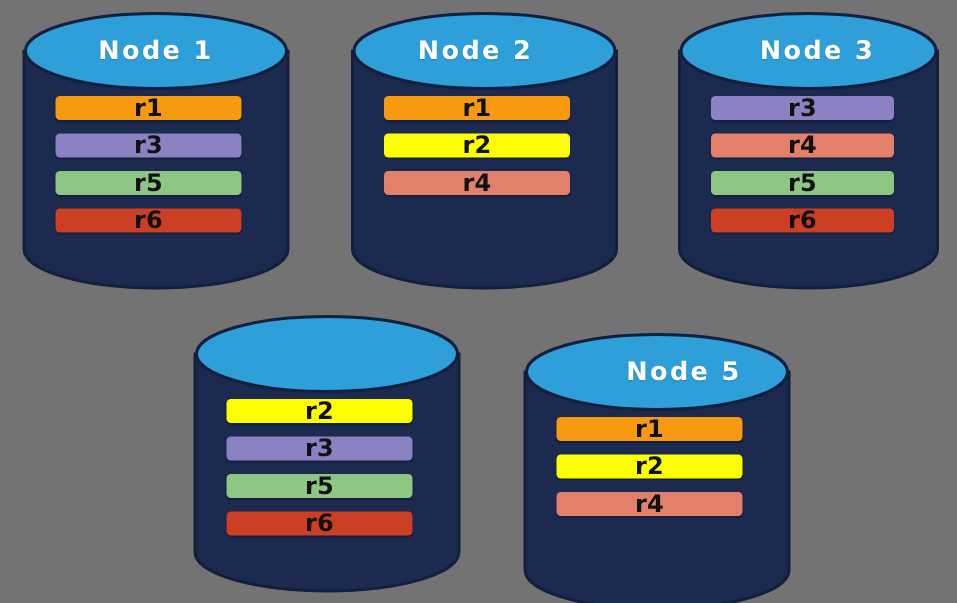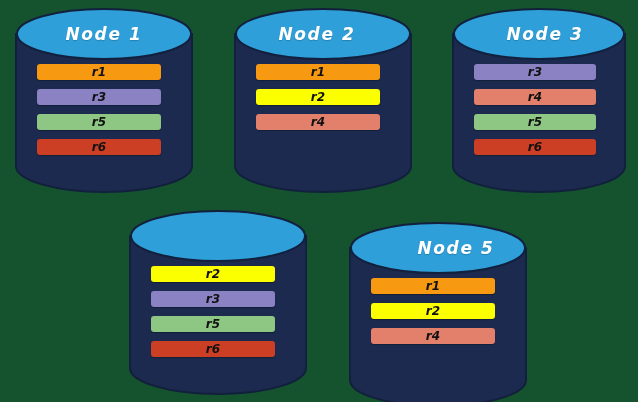--- a/index.html
+++ b/index.html
@@ -51,31 +51,31 @@
     margin-bottom: 9px;
     box-shadow: 0 1px 1px rgba(0,0,0,0.28);
     display: flex;
     align-items: center;
     justify-content: center;
   }
   .replica:last-child {
     margin-bottom: 0;
   }
   .replica-label {
-    font-size: 12px;
+    font-size: 16px;
     font-weight: bold;
     color: #111111;
     line-height: 1;
     letter-spacing: 0.2px;
   }
 </style>
 </head>
 <body>
 
-<div id="canvas" style="background: #14532d; font-style: italic;">
+<div id="canvas" style="background: #737373;">
     <div class="node" style="left: 16px; top: 8px; width: 176px; height: 184px;">
       <svg class="cyl-svg" width="176" height="184" viewBox="0 0 176 184">
         <path d="M 0,26 L 0,158 A 88,26 0 0 0 176,158 L 176,26 Z" fill="#1b2a4e" stroke="#12203d" stroke-width="2"></path>
         <ellipse cx="88" cy="26" rx="87" ry="25" fill="#2e9fd8" stroke="#12203d" stroke-width="2"></ellipse>
       </svg>
       <div class="node-title" style="top: 16px; color: rgb(255, 255, 255);">Node  1</div>
       <div class="replicas" style="left: 21px; top: 56px; width: 124px;">
         <div class="replica" style="background: rgb(247, 154, 17);">
           <span class="replica-label">r1</span>
         </div>

